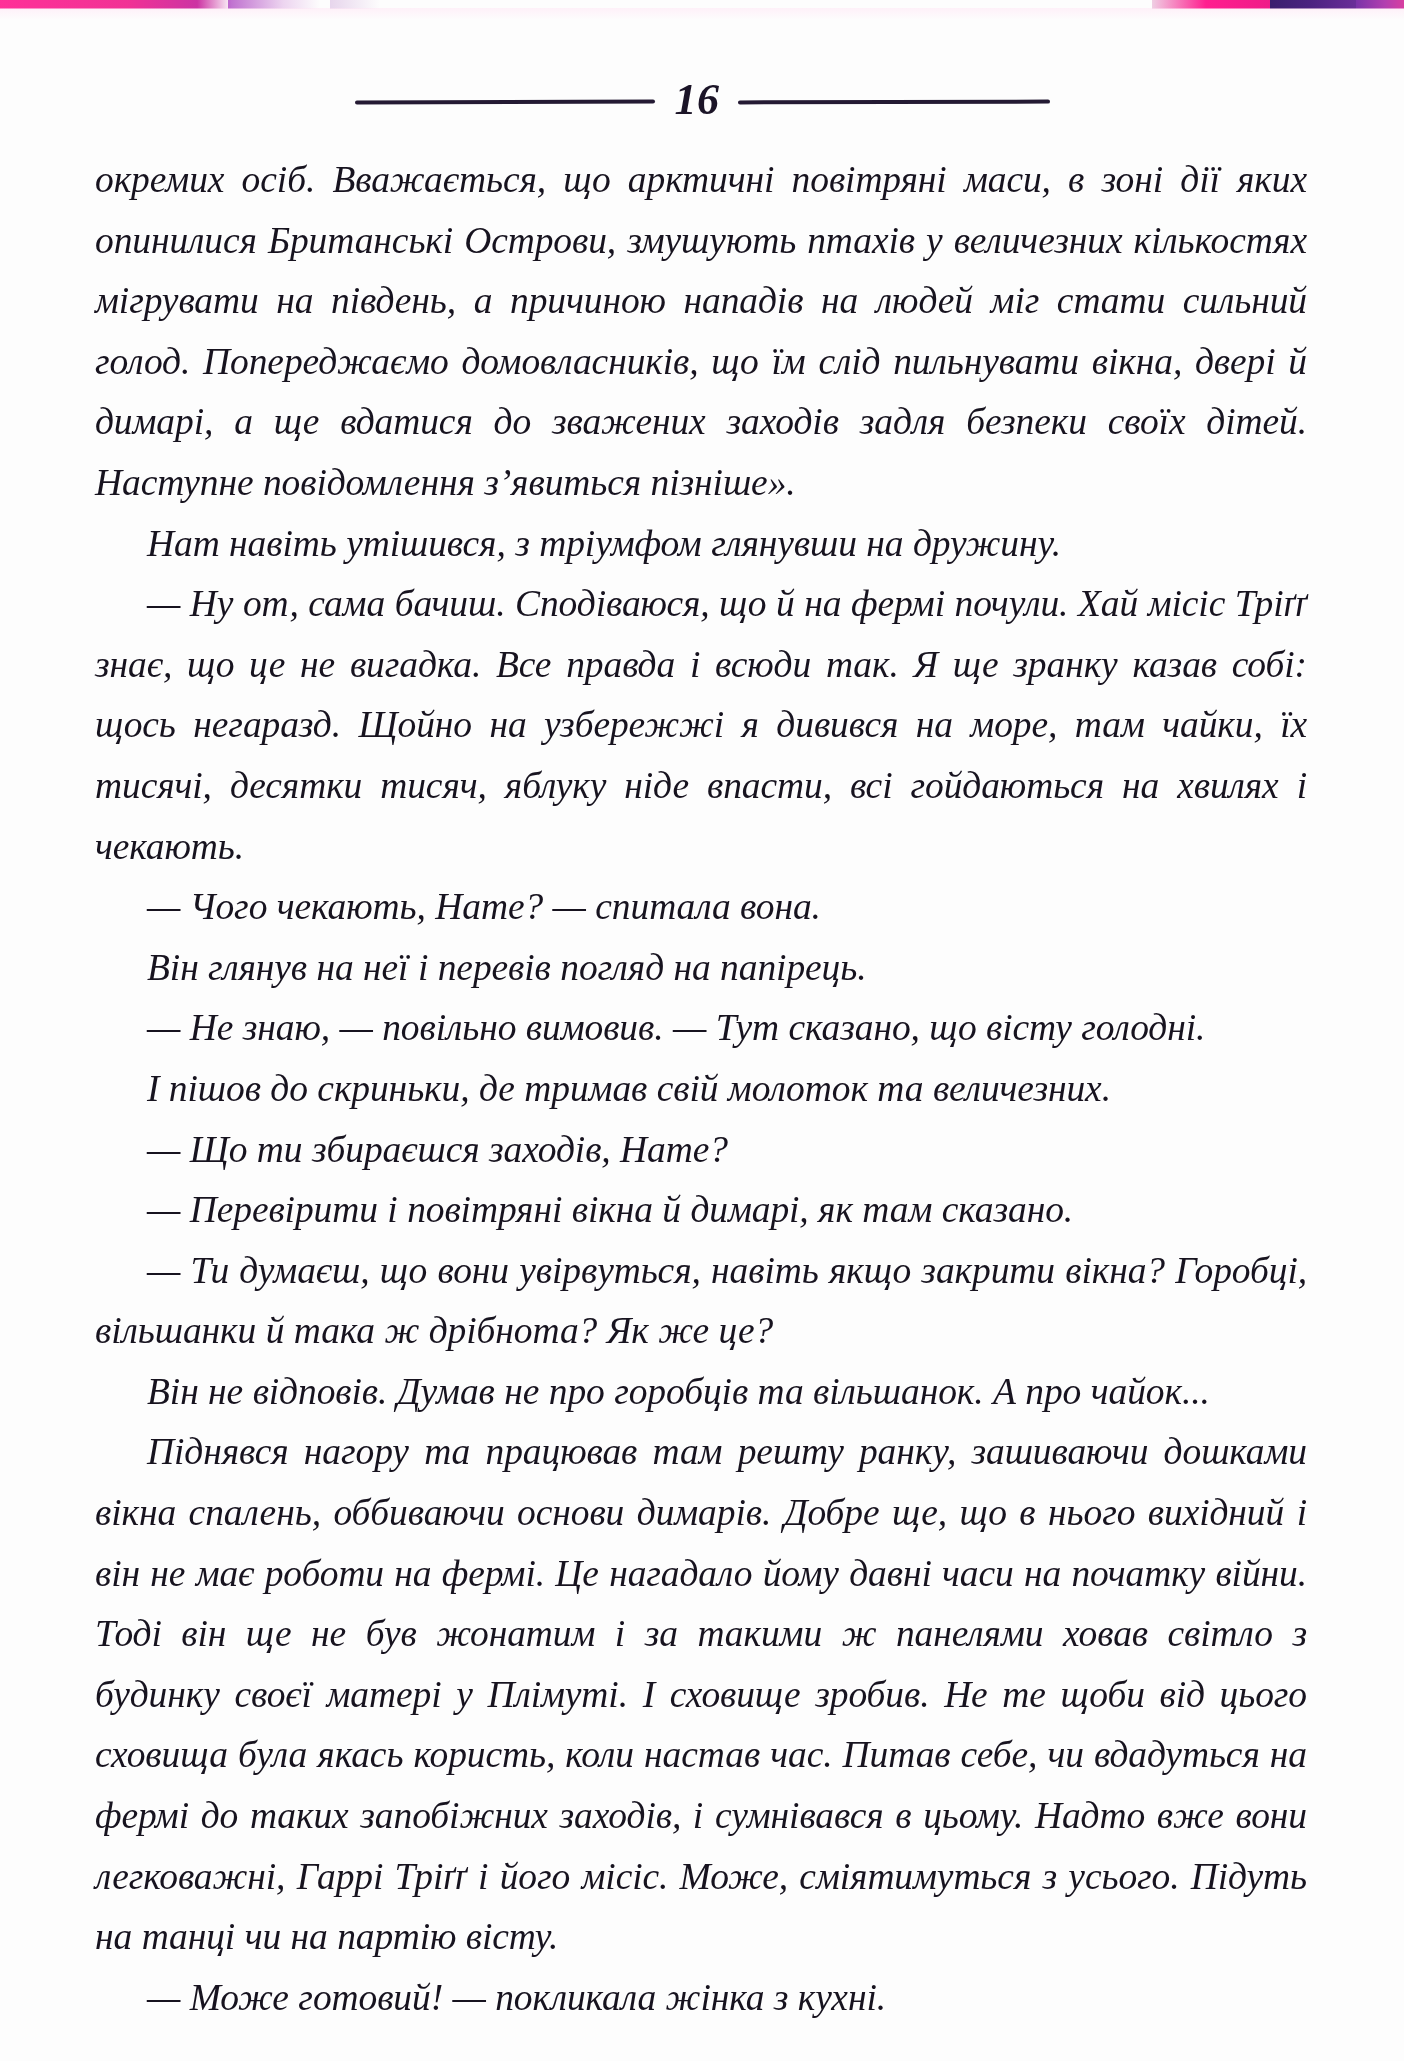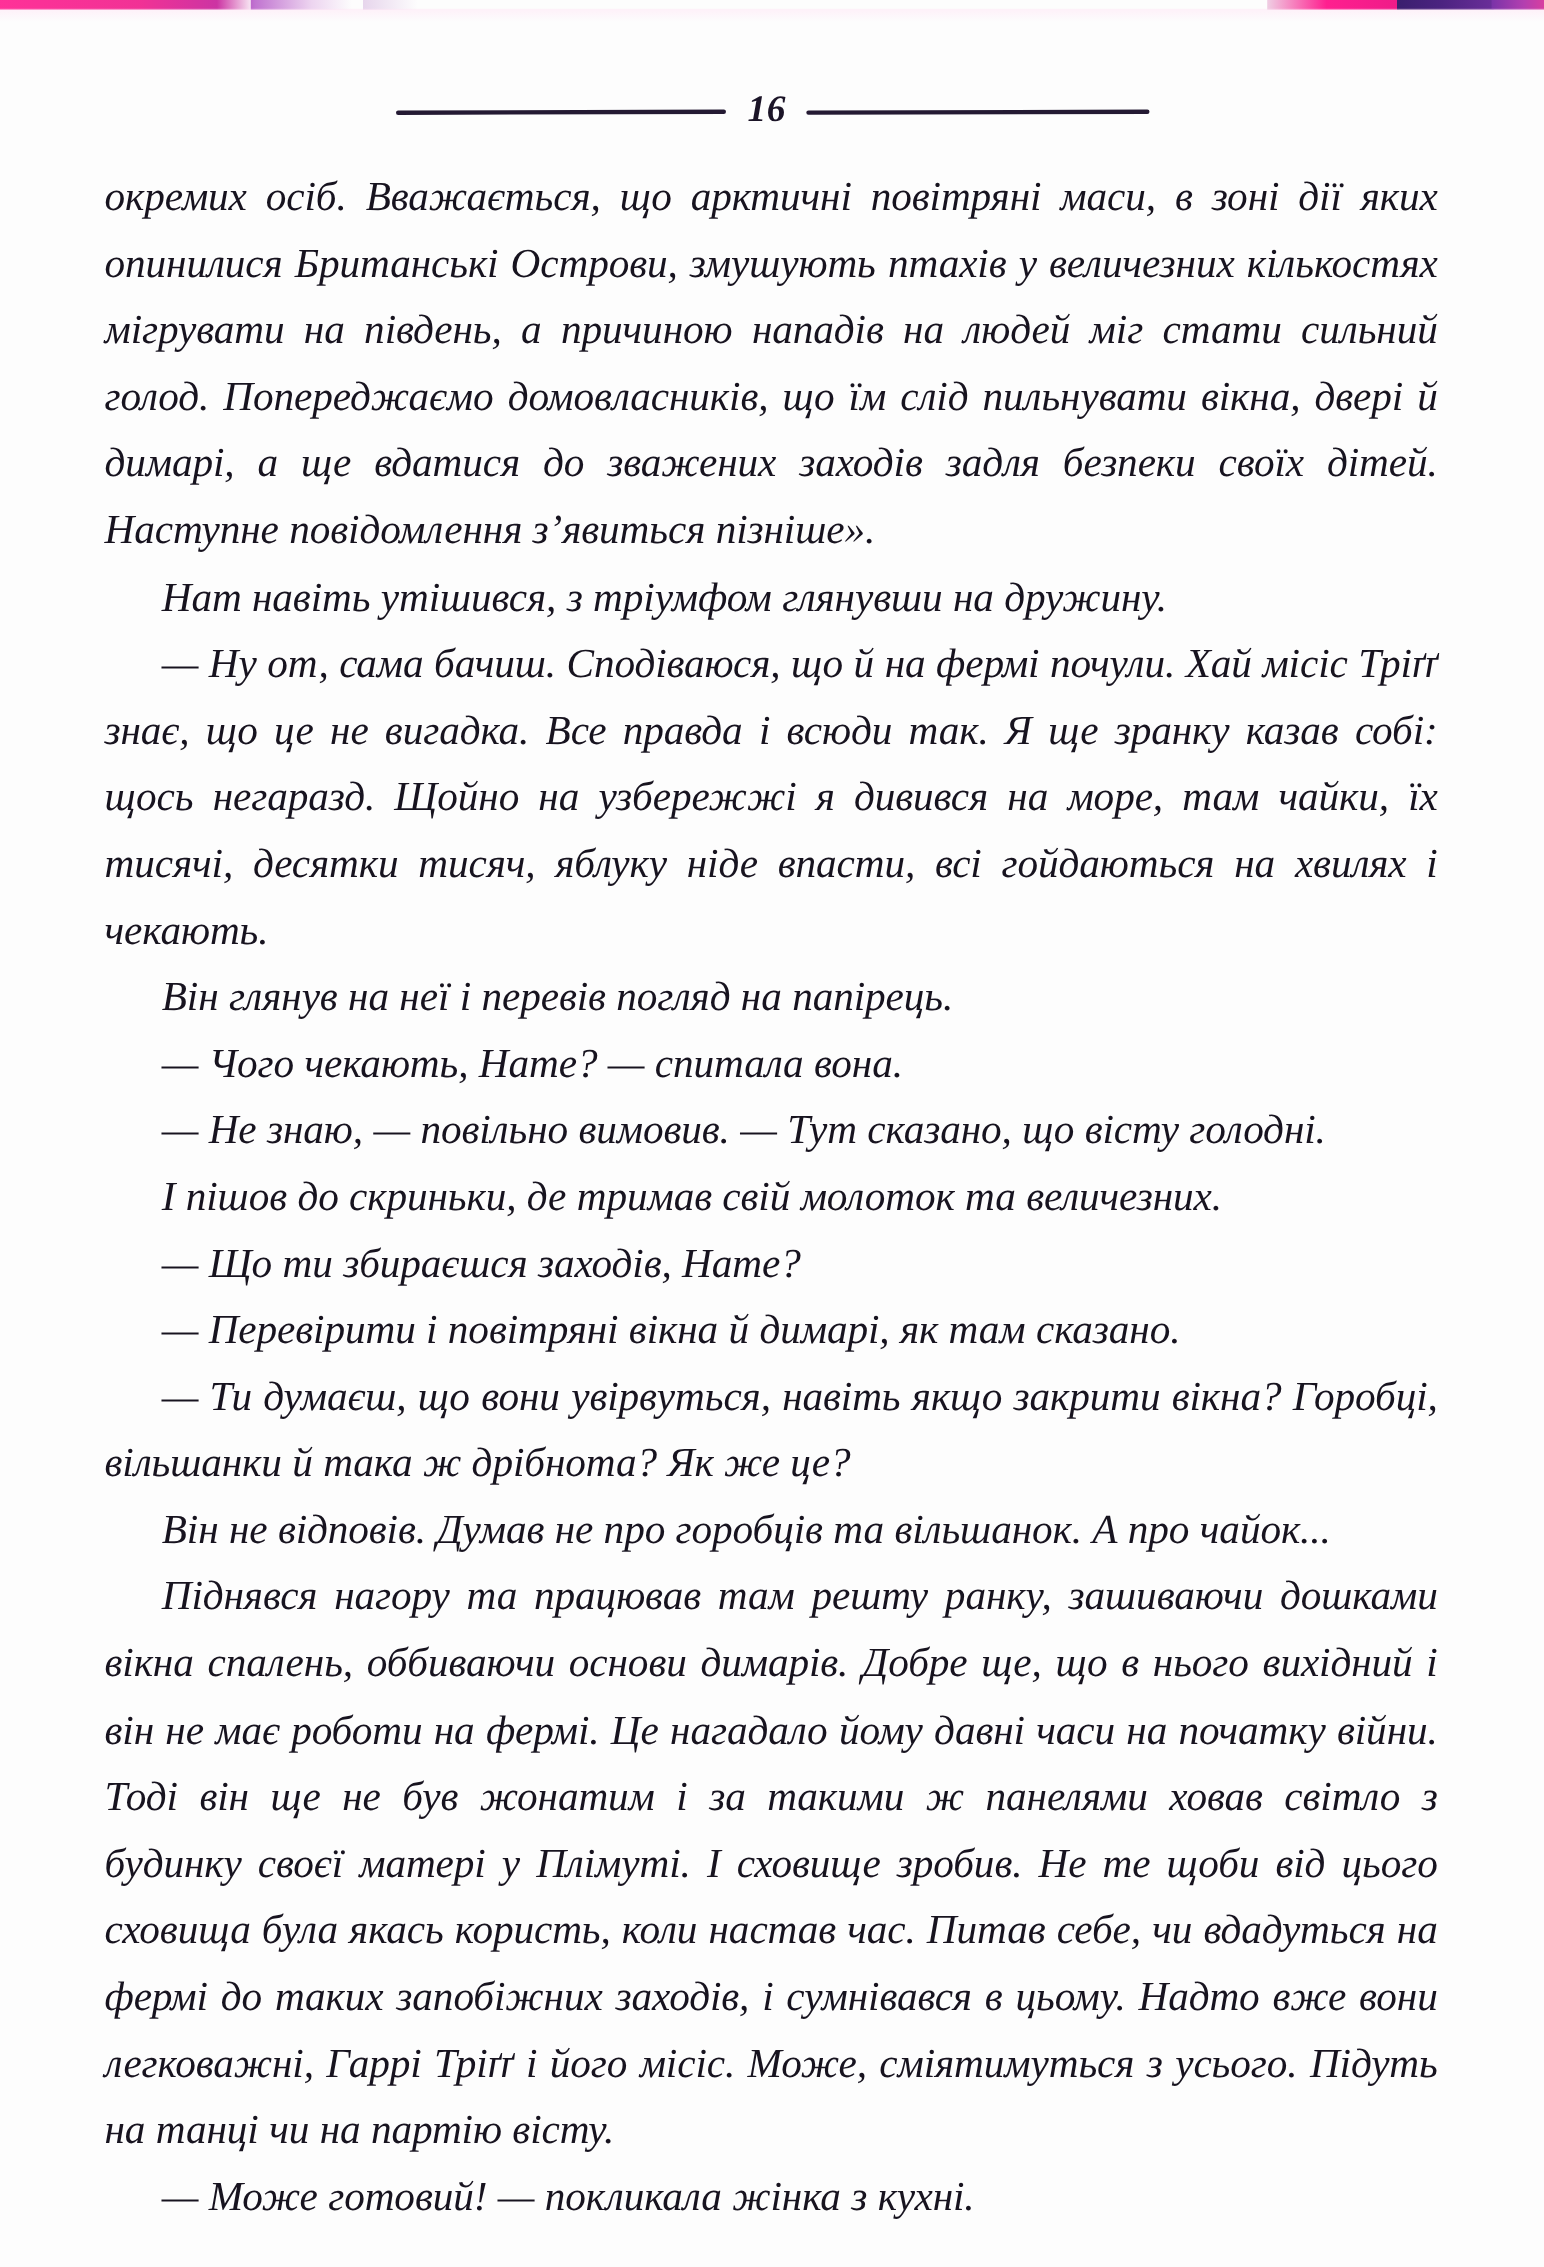--- a/index.html
+++ b/index.html
@@ -95,21 +95,21 @@
     margin-right: 20px;
     transform: rotate(-0.18deg);
   }
   .rule-right {
     width: 312px;
     margin-left: 18px;
     transform: rotate(-0.14deg);
   }
   .folio {
     font-style: italic;
-    font-size: 34px;
+    font-size: 44px;
     font-weight: 600;
     letter-spacing: .5px;
     color: #1b1427;
     line-height: 1;
     padding-bottom: 4px;
   }
 
   
   .textblock {
     position: absolute;
@@ -157,22 +157,22 @@
   <div class="running-head">
     <span class="rule rule-left"></span>
     <span class="folio">16</span>
     <span class="rule rule-right"></span>
   </div>
 
   <div class="textblock">
     <p class="para noindent">окремих осіб. Вважається, що арктичні повітряні маси, в зоні дії яких опинилися Британські Острови, змушують птахів у величезних кількостях мігрувати на південь, а причиною нападів на людей міг стати сильний голод. Попереджаємо домовласників, що їм слід пильнувати вікна, двері й димарі, а ще вдатися до зважених заходів задля безпеки своїх дітей. Наступне повідомлення з’явиться пізніше».</p>
     <p class="para indent lastline-left">Нат навіть утішився, з тріумфом глянувши на дружину.</p>
     <p class="para indent lastline-left">— Ну от, сама бачиш. Сподіваюся, що й на фермі почули. Хай місіс Тріґґ знає, що це не вигадка. Все правда і всюди так. Я ще зранку казав собі: щось негаразд. Щойно на узбережжі я дивився на море, там чайки, їх тисячі, десятки тисяч, яблуку ніде впасти, всі гойдаються на хвилях і чекають.</p>
+    <p class="para indent lastline-left">— Чого чекають, Нате? — спитала вона.</p>
     <p class="para indent lastline-left">Він глянув на неї і перевів погляд на папірець.</p>
-    <p class="para indent lastline-left">— Чого чекають, Нате? — спитала вона.</p>
     <p class="para indent lastline-left">— Не знаю, — повільно вимовив. — Тут сказано, що вісту голодні.</p>
     <p class="para indent lastline-left">І пішов до скриньки, де тримав свій молоток та величезних.</p>
     <p class="para indent lastline-left">— Що ти збираєшся заходів, Нате?</p>
     <p class="para indent lastline-left">— Перевірити і повітряні вікна й димарі, як там сказано.</p>
     <p class="para indent lastline-left">— Ти думаєш, що вони увірвуться, навіть якщо закрити вікна? Горобці, вільшанки й така ж дрібнота? Як же це?</p>
     <p class="para indent lastline-left">Він не відповів. Думав не про горобців та вільшанок. А про чайок...</p>
     <p class="para indent lastline-left">Піднявся нагору та працював там решту ранку, зашиваючи дошками вікна спалень, оббиваючи основи димарів. Добре ще, що в нього вихідний і він не має роботи на фермі. Це нагадало йому давні часи на початку війни. Тоді він ще не був жонатим і за такими ж панелями ховав світло з будинку своєї матері у Плімуті. І сховище зробив. Не те щоби від цього сховища була якась користь, коли настав час. Питав себе, чи вдадуться на фермі до таких запобіжних заходів, і сумнівався в цьому. Надто вже вони легковажні, Гаррі Тріґґ і його місіс. Може, сміятимуться з усього. Підуть на танці чи на партію вісту.</p>
     <p class="para indent lastline-left">— Може готовий! — покликала жінка з кухні.</p>
   </div>
 

